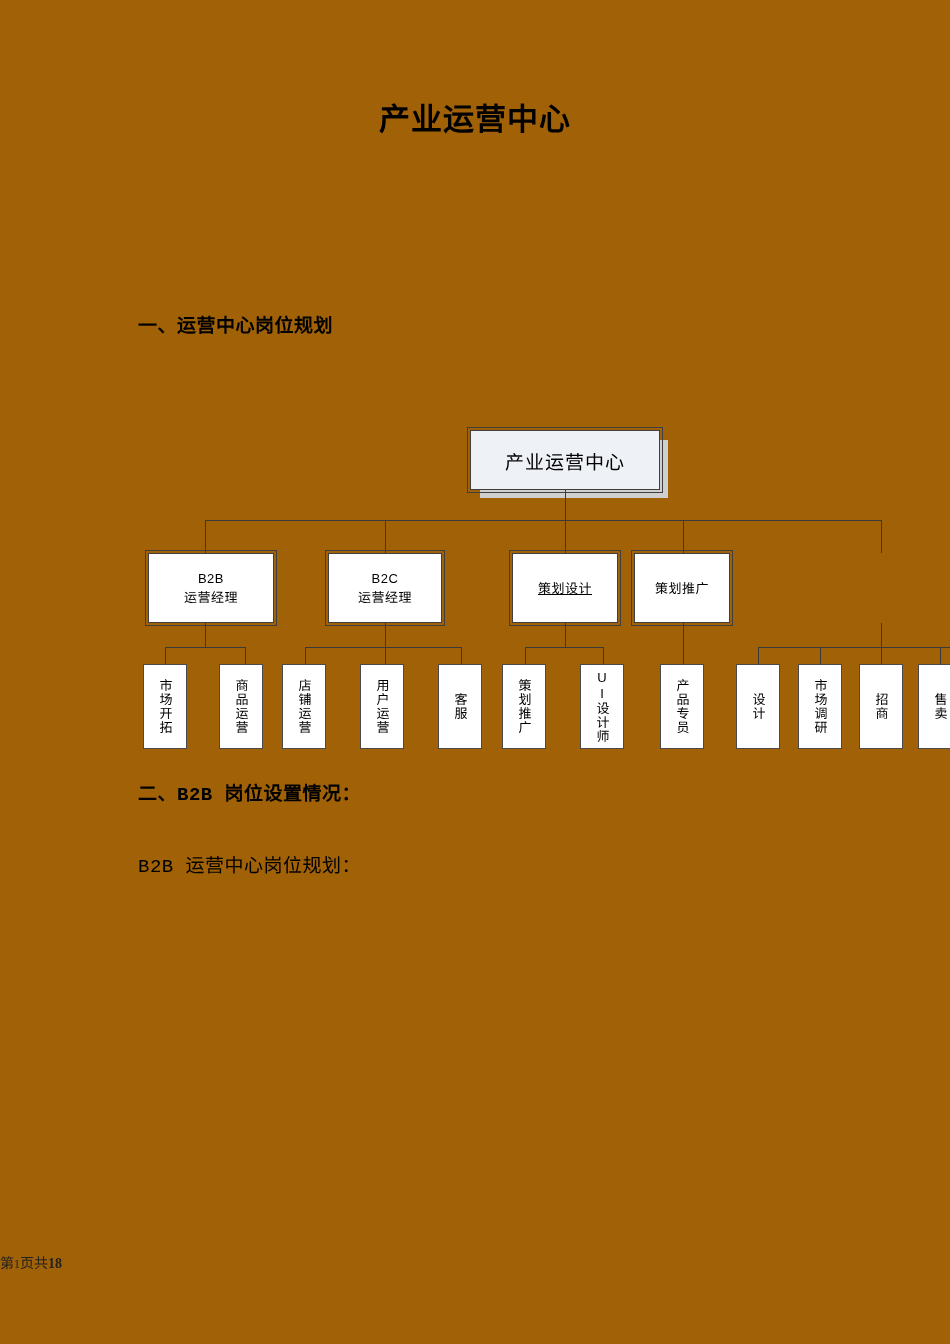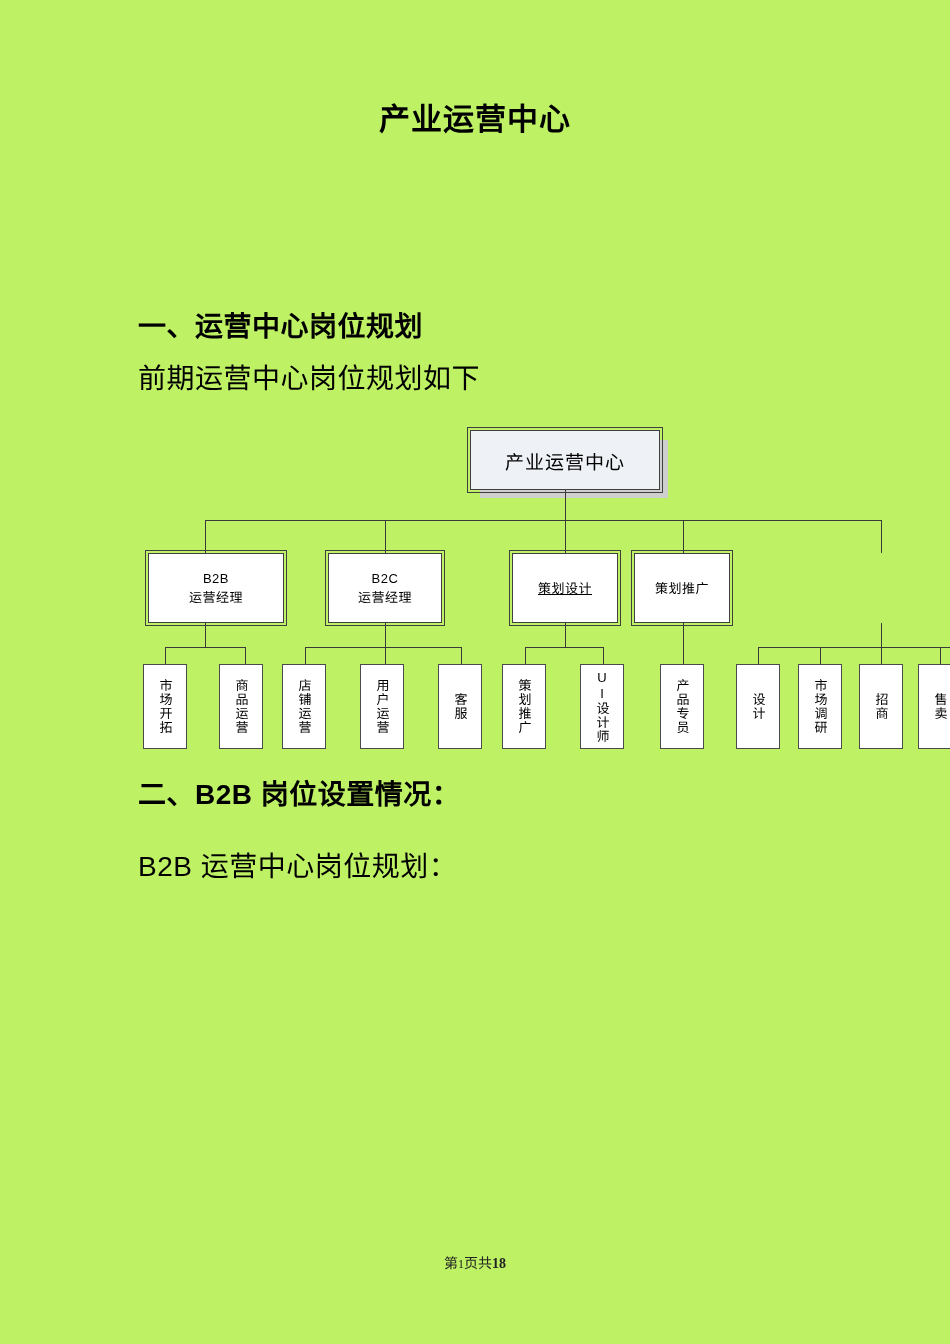--- a/index.html
+++ b/index.html
@@ -14,59 +14,59 @@
     position: relative;
     overflow: hidden;
     font-family: "Liberation Sans", "DejaVu Sans", sans-serif;
     color: #000000;
   }
 
   .page {
     position: relative;
     width: 950px;
     height: 1344px;
-    background: #bef264;
+    background: #a16207;
   }
 
   
   .doc-title {
     position: absolute;
     left: 0;
     top: 95px;
     width: 950px;
     text-align: center;
     font-size: 31px;
     font-weight: bold;
     line-height: 50px;
     letter-spacing: 1px;
   }
   .doc-title .line2 { display: block; }
 
   
   .para {
     position: absolute;
     left: 138px;
-    font-size: 28px;
+    font-size: 19px;
     line-height: 30px;
     letter-spacing: 0.5px;
     white-space: nowrap;
+    font-family: Liberation Mono, monospace;
   }
   .para.heading { font-weight: bold; }
   .p-sec1      { top: 312px; }
   .p-sec1-sub  { top: 364px; font-weight: normal; }
   .p-sec2      { top: 780px; }
   .p-sec2-sub  { top: 852px; font-weight: normal; }
 
   
   .footer {
     position: absolute;
     left: 0;
     top: 1252px;
     width: 950px;
-    text-align: center;
     font-size: 14px;
     font-family: "Liberation Serif", "DejaVu Serif", serif;
     color: #222222;
   }
   .footer .num { font-size: 12px; }
   .footer .num-big { font-size: 14px; font-weight: bold; }
 
   
   .orgchart {
     position: absolute;
@@ -137,39 +137,38 @@
 </head>
 <body>
 
 <div class="page">
 
   <div class="doc-title">
     <span>产业运营中心</span>
   </div>
 
   <div class="para heading p-sec1">一、运营中心岗位规划</div>
-  <div class="para p-sec1-sub">前期运营中心岗位规划如下</div>
 
   <div class="orgchart">
 
     <div class="node root" style="left:470px; top:15px; width:190px; height:60px;">
       <span class="lbl">产业运营中心</span>
     </div>
 
     <div class="line-v" style="left:565px; top:75px; height:30px;"></div>
 
     <div class="line-h" style="left:205px; top:105px; width:676px;"></div>
 
     <div class="line-v" style="left:205px; top:105px; height:33px;"></div>
     <div class="line-v" style="left:385px; top:105px; height:33px;"></div>
     <div class="line-v" style="left:565px; top:105px; height:33px;"></div>
     <div class="line-v" style="left:683px; top:105px; height:33px;"></div>
     <div class="line-v" style="left:881px; top:105px; height:33px;"></div>
 
-    <div class="node lvl2" style="left:148px; top:138px; width:136px; height:70px;">
+    <div class="node lvl2" style="left:148px; top:138px; width:126px; height:70px;">
       <span>
         <span class="lbl">B2B</span>
         <span class="lbl">运营经理</span>
       </span>
     </div>
 
     <div class="node lvl2" style="left:328px; top:138px; width:114px; height:70px;">
       <span>
         <span class="lbl">B2C</span>
         <span class="lbl">运营经理</span>

